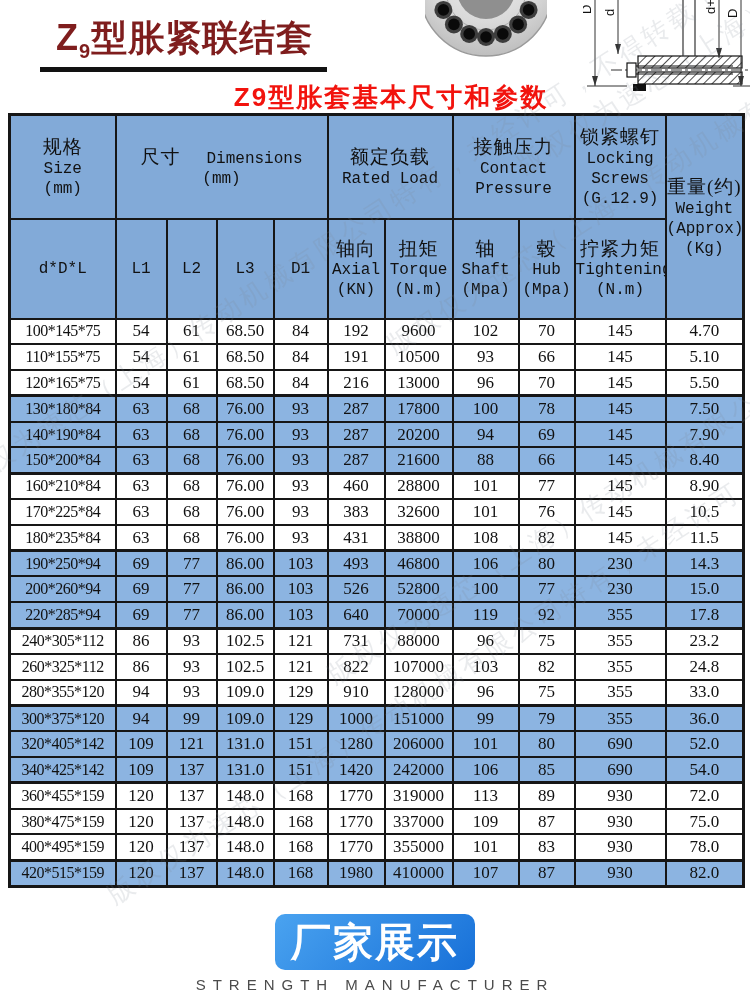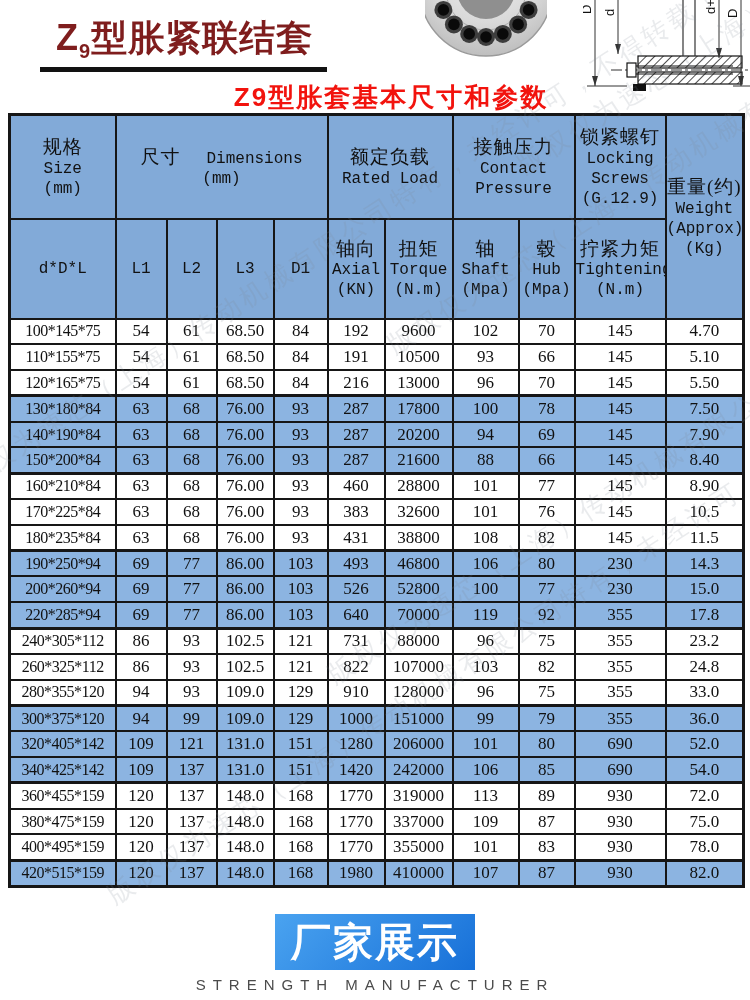--- a/index.html
+++ b/index.html
@@ -102,20 +102,21 @@
     z-index:2;
   }
   .banner-badge{
     background:linear-gradient(135deg,var(--banner-start),var(--banner-end));
     color:#fff;
     font-family:"Liberation Sans","DejaVu Sans",sans-serif;
     font-weight:bold;font-size:40px;
     padding:6px 16px;
     letter-spacing:2px;
     line-height:1.1;
+    border-radius:10px;
   }
   .banner-tagline{
     color:#0c0c0c;
     font-family:"Liberation Sans","DejaVu Sans",sans-serif;
     font-weight:bold;font-size:44px;
     letter-spacing:2px;
   }
   .banner-sub{
     position:absolute;left:0;top:976px;width:750px;
     text-align:center;

